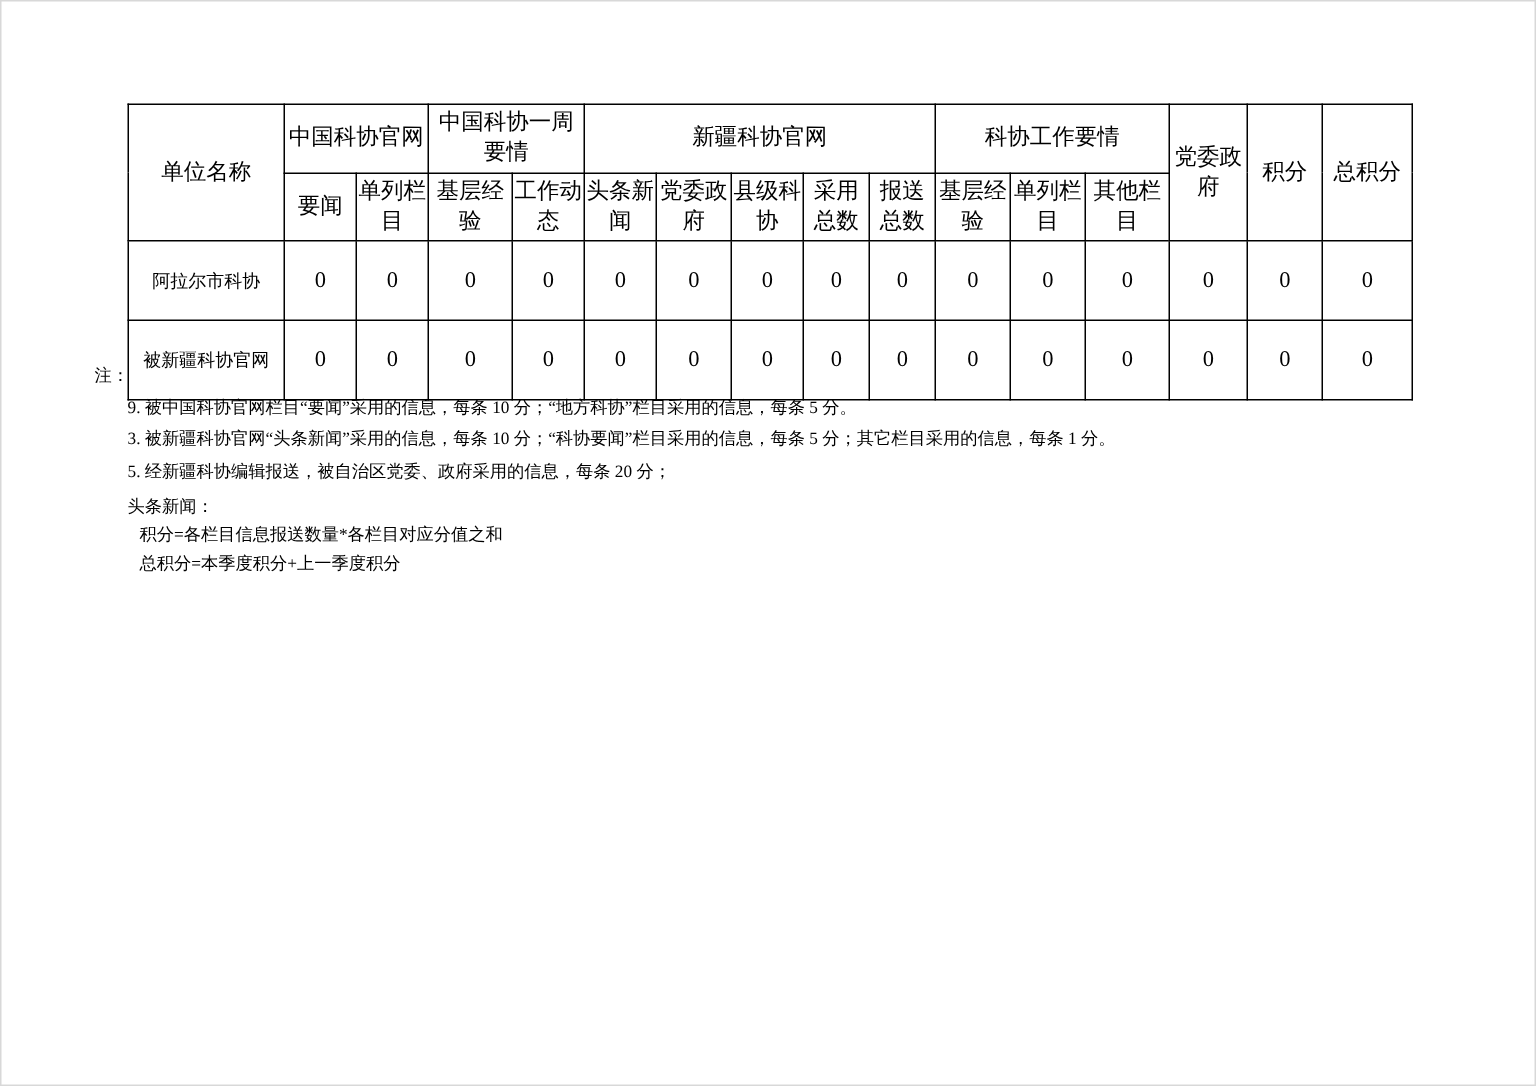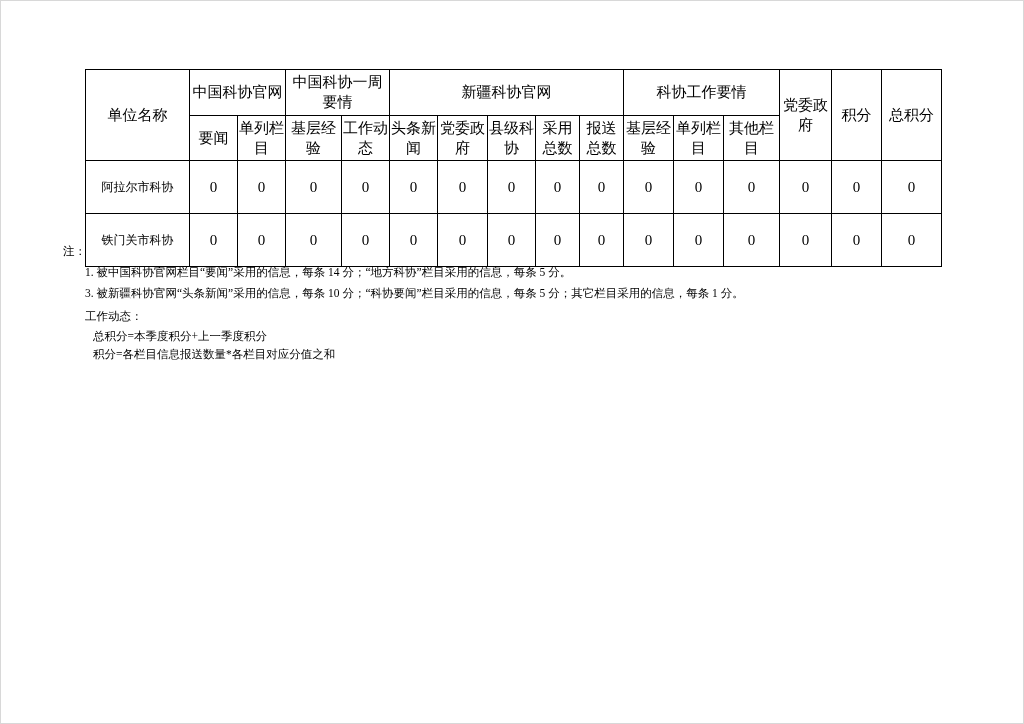--- a/index.html
+++ b/index.html
@@ -153,21 +153,21 @@
           <td>0</td>
           <td>0</td>
           <td>0</td>
           <td>0</td>
           <td>0</td>
           <td>0</td>
           <td>0</td>
         </tr>
 
         <tr class="data-row">
-          <td class="unit-name">铁门关市科协</td>
+          <td class="unit-name">被新疆科协官网</td>
           <td>0</td>
           <td>0</td>
           <td>0</td>
           <td>0</td>
           <td>0</td>
           <td>0</td>
           <td>0</td>
           <td>0</td>
           <td>0</td>
           <td>0</td>
@@ -176,20 +176,21 @@
           <td>0</td>
           <td>0</td>
           <td>0</td>
         </tr>
       </tbody>
     </table>
   </div>
 
   <div class="notes">
     <p class="note-head">注：</p>
-    <p class="note-item">1. 被中国科协官网栏目“要闻”采用的信息，每条 14 分；“地方科协”栏目采用的信息，每条 5 分。</p>
+    <p class="note-item">9. 被中国科协官网栏目“要闻”采用的信息，每条 10 分；“地方科协”栏目采用的信息，每条 5 分。</p>
     <p class="note-item">3. 被新疆科协官网“头条新闻”采用的信息，每条 10 分；“科协要闻”栏目采用的信息，每条 5 分；其它栏目采用的信息，每条 1 分。</p>
-    <p class="rule-head">工作动态：</p>
+    <p class="note-item">5. 经新疆科协编辑报送，被自治区党委、政府采用的信息，每条 20 分；</p>
+    <p class="rule-head">头条新闻：</p>
+    <p class="rule-line">积分=各栏目信息报送数量*各栏目对应分值之和</p>
     <p class="rule-line">总积分=本季度积分+上一季度积分</p>
-    <p class="rule-line">积分=各栏目信息报送数量*各栏目对应分值之和</p>
   </div>
 
 </div>
 
 </body></html>

